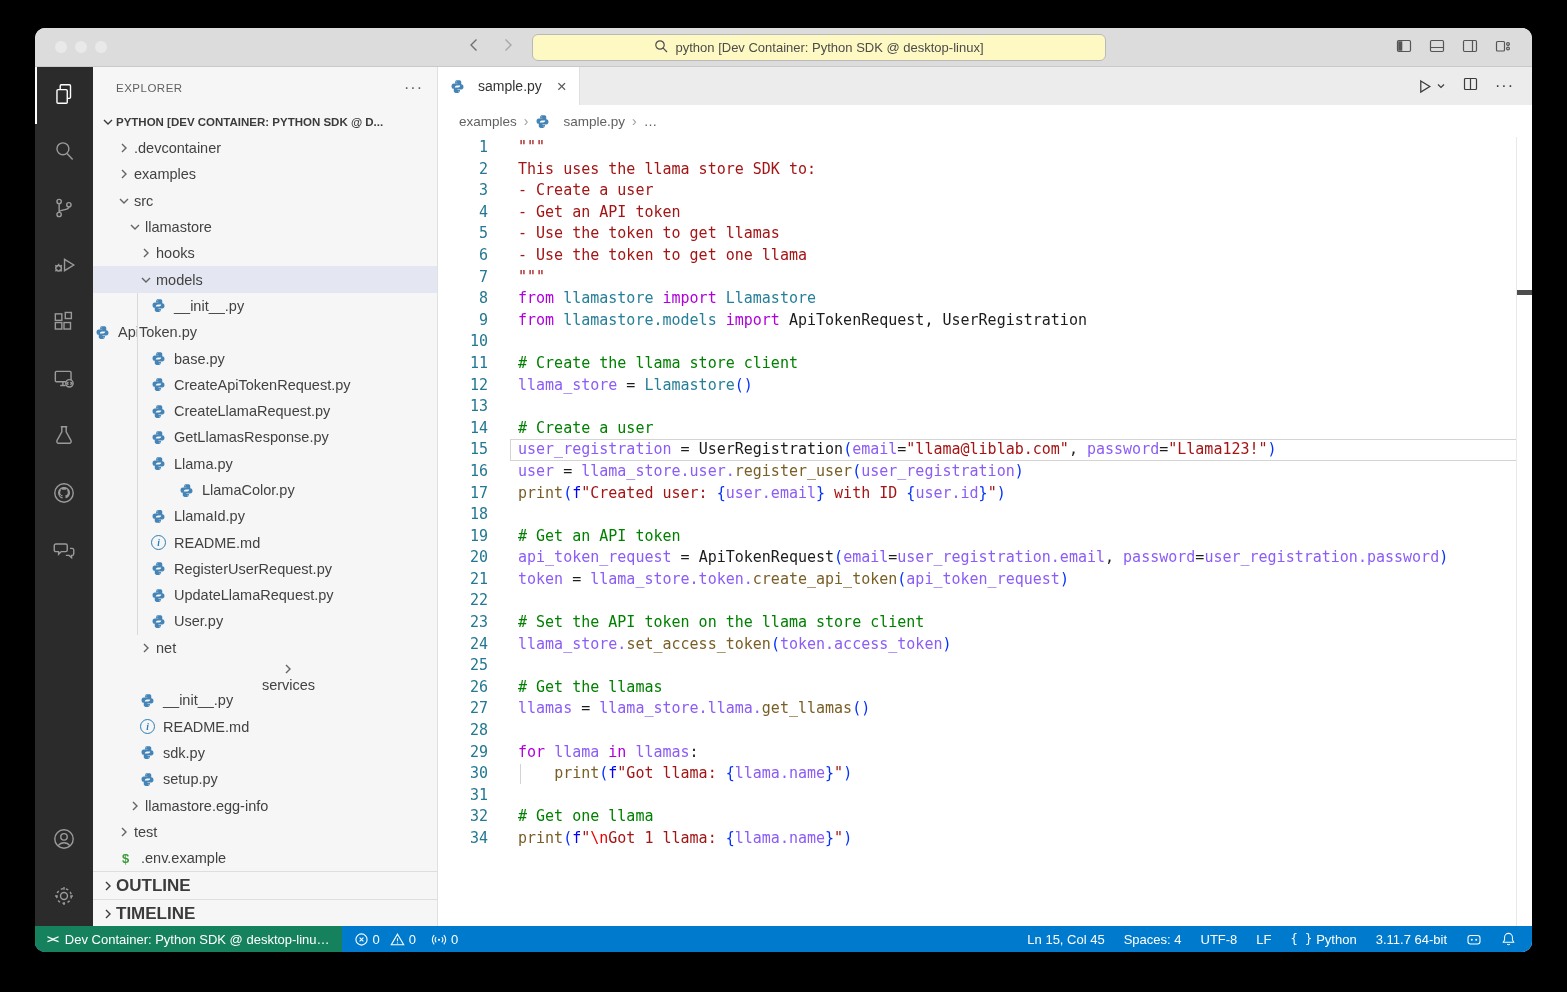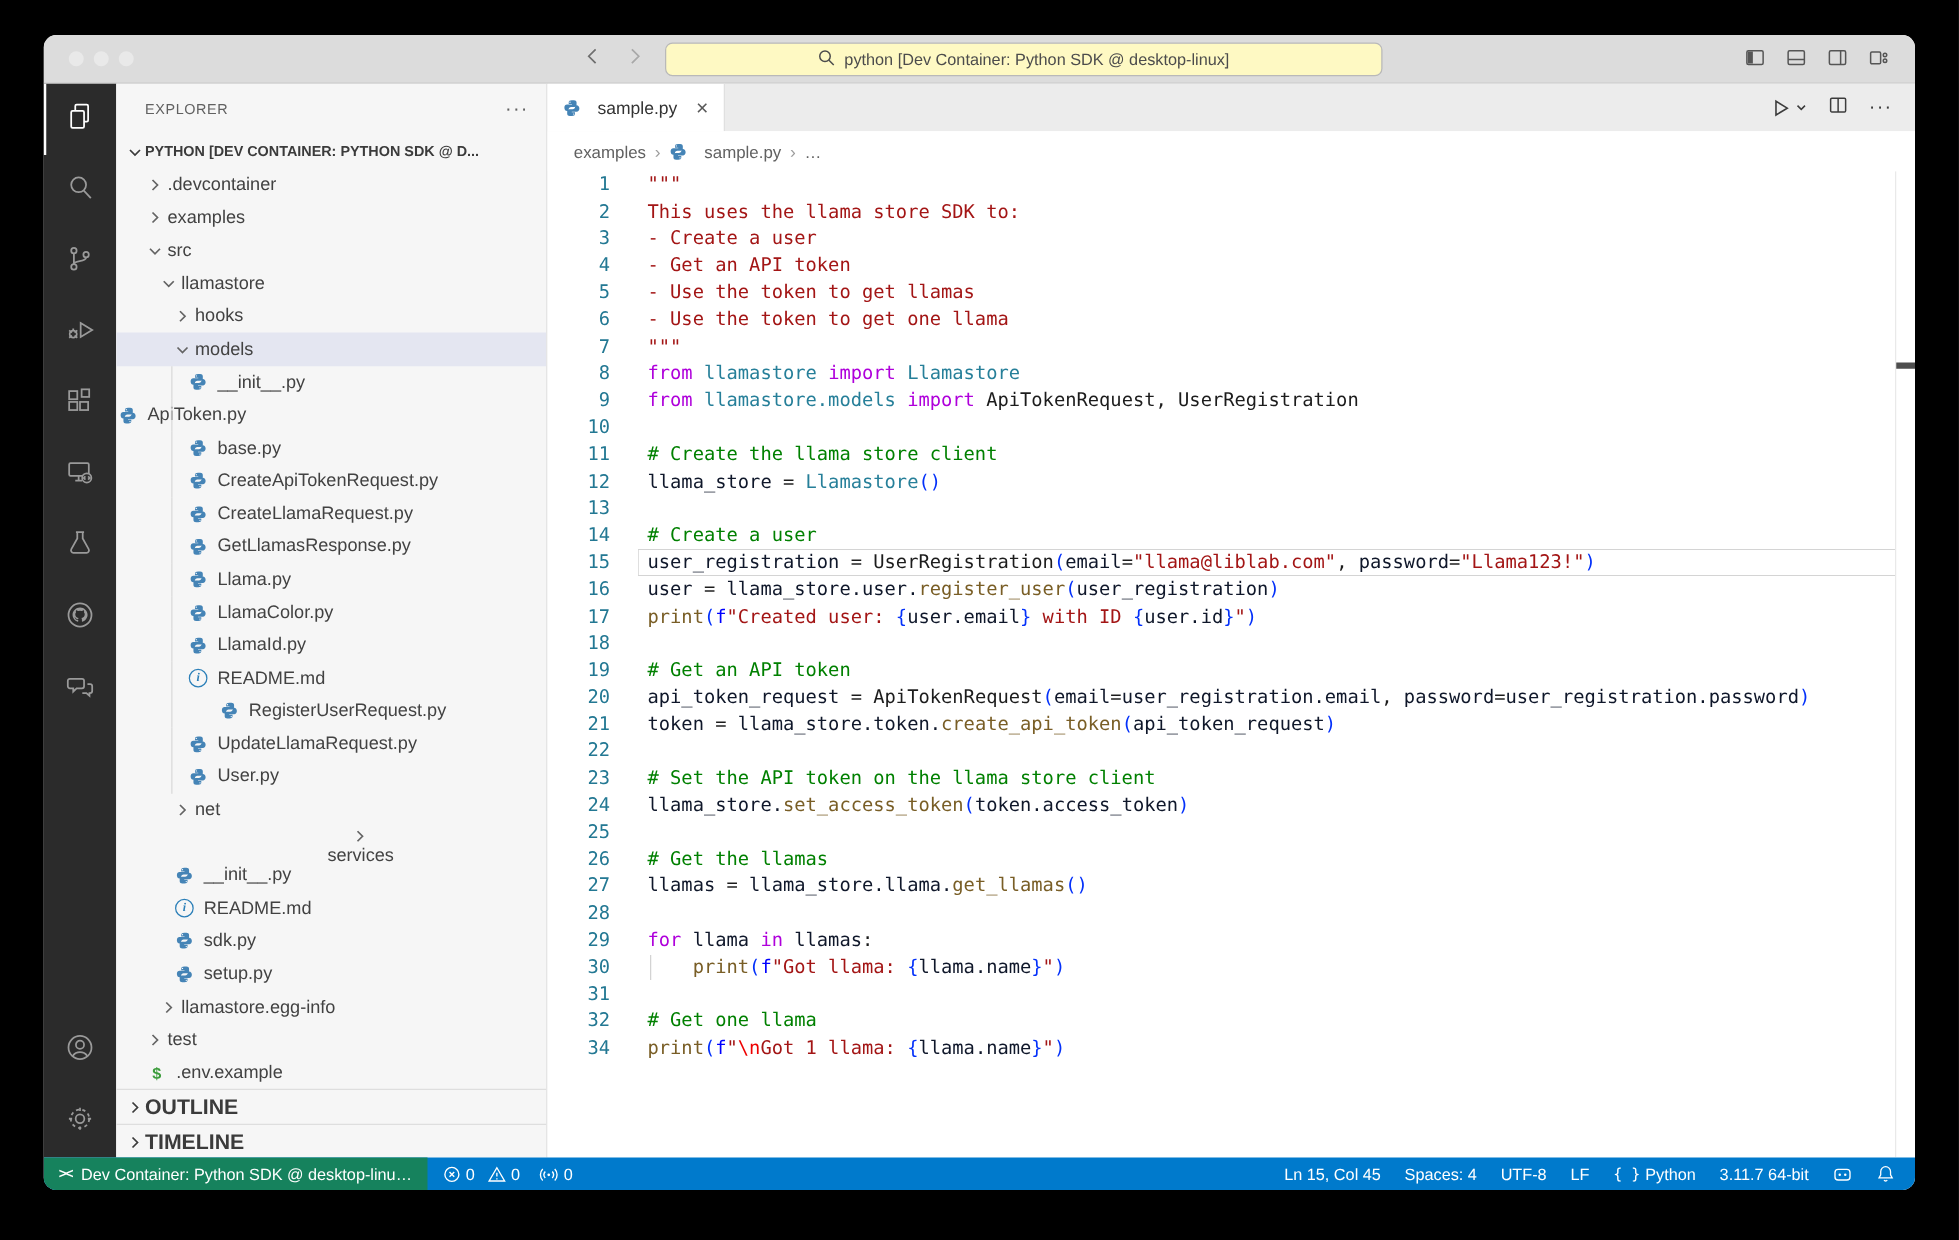--- a/index.html
+++ b/index.html
@@ -61,21 +61,21 @@
   .breadcrumbs{position:absolute;top:38px;left:0;right:0;height:32px;background:#fff;display:flex;
     align-items:center;padding-left:21px;gap:7px;font-size:13.5px;color:#616161;}
   .breadcrumbs .sep{color:#9d9d9d;font-size:14px;}
   .code{position:absolute;top:70px;left:0;right:0;bottom:0;font-family:"DejaVu Sans Mono",monospace;
     font-size:15px;line-height:21.6px;overflow:hidden;}
   .code-line{display:flex;height:21.6px;}
   .ln{flex:none;width:50px;text-align:right;color:#237893;user-select:none;}
   .lc{flex:1;margin-left:22px;margin-right:15px;padding-left:8px;white-space:pre;position:relative;box-sizing:border-box;}
   .code-line.current .lc{box-shadow:inset 0 0 0 1px #d4d4d4;}
   .code-line.guided .lc::before{content:'';position:absolute;left:10px;top:1px;bottom:1px;width:1px;background:#d3d3d3;}
-  .tk-s{color:#a31515;} .tk-k{color:#af00db;} .tk-c{color:#267f99;} .tk-v{color:#0f172a;text-align:center;}
+  .tk-s{color:#a31515;} .tk-k{color:#af00db;} .tk-c{color:#267f99;} .tk-v{color:#8b5cf6;text-align:center;}
   .tk-f{color:#795e26;} .tk-m{color:#008000;} .tk-n{color:#098658;} .tk-b{color:#0431fa;}
   .tk-F{color:#0000ff;} .tk-e{color:#ee0000;} .tk-p{color:#1c1c1c;}
   .ruler{position:absolute;top:0;right:0;bottom:0;width:15px;border-left:1px solid #e9e9e9;}
   .ruler .cursor-mark{position:absolute;left:0;right:0;top:153px;height:5px;background:#4d4d4d;}
   
   .statusbar{position:absolute;left:0;right:0;bottom:0;height:26px;background:#007acc;color:#fff;
     display:flex;align-items:center;font-size:13px;}
   .sb-remote{height:100%;background:#16825d;display:flex;align-items:center;gap:7px;padding:0 12px;
     max-width:337px;cursor:pointer;white-space:nowrap;overflow:hidden;flex:none;}
   .sb-remote .rico{font-weight:700;font-size:11px;letter-spacing:-1px;}
@@ -338,21 +338,21 @@
           <div class="tree-row guided" style="padding-left: 56px;">
             <span class="tw-sp"></span>
             <svg class="fi" viewBox="0 0 16 16">
               <path fill="#4584b6" d="M7.9 1.2c-1.6 0-2.6.7-2.6 1.9v1.3h2.8v.5H3.9c-1.3 0-2.3 1-2.3 2.7s1 2.8 2.3 2.8h1.3V9.1c0-1.2 1-2.1 2.2-2.1h2.8c1 0 1.8-.8 1.8-1.8V3.1c0-1.2-1-1.9-2.2-1.9H7.9z"></path>
               <path fill="#4584b6" d="M8.1 14.8c1.6 0 2.6-.7 2.6-1.9v-1.3H7.9v-.5h4.2c1.3 0 2.3-1 2.3-2.7s-1-2.8-2.3-2.8h-1.3v1.3c0 1.2-1 2.1-2.2 2.1H5.8c-1 0-1.8.8-1.8 1.8v2.1c0 1.2 1 1.9 2.2 1.9h1.9z"></path>
               <circle cx="6.4" cy="2.9" r=".55" fill="#fff"></circle>
               <circle cx="9.6" cy="13.1" r=".55" fill="#fff"></circle>
             </svg>
             <span class="lbl">Llama.py</span>
           </div>
-          <div class="tree-row guided" style="padding-left: 56px;">
+          <div class="tree-row guided" style="padding-left: 84px;">
             <span class="tw-sp"></span>
             <svg class="fi" viewBox="0 0 16 16">
               <path fill="#4584b6" d="M7.9 1.2c-1.6 0-2.6.7-2.6 1.9v1.3h2.8v.5H3.9c-1.3 0-2.3 1-2.3 2.7s1 2.8 2.3 2.8h1.3V9.1c0-1.2 1-2.1 2.2-2.1h2.8c1 0 1.8-.8 1.8-1.8V3.1c0-1.2-1-1.9-2.2-1.9H7.9z"></path>
               <path fill="#4584b6" d="M8.1 14.8c1.6 0 2.6-.7 2.6-1.9v-1.3H7.9v-.5h4.2c1.3 0 2.3-1 2.3-2.7s-1-2.8-2.3-2.8h-1.3v1.3c0 1.2-1 2.1-2.2 2.1H5.8c-1 0-1.8.8-1.8 1.8v2.1c0 1.2 1 1.9 2.2 1.9h1.9z"></path>
               <circle cx="6.4" cy="2.9" r=".55" fill="#fff"></circle>
               <circle cx="9.6" cy="13.1" r=".55" fill="#fff"></circle>
             </svg>
             <span class="lbl">LlamaColor.py</span>
           </div>
           <div class="tree-row guided" style="padding-left: 56px;">
@@ -363,21 +363,21 @@
               <circle cx="6.4" cy="2.9" r=".55" fill="#fff"></circle>
               <circle cx="9.6" cy="13.1" r=".55" fill="#fff"></circle>
             </svg>
             <span class="lbl">LlamaId.py</span>
           </div>
           <div class="tree-row guided" style="padding-left: 56px;">
             <span class="tw-sp"></span>
             <span class="fi ic-info">i</span>
             <span class="lbl">README.md</span>
           </div>
-          <div class="tree-row guided" style="padding-left: 81px;">
+          <div class="tree-row guided" style="padding-left: 56px;">
             <span class="tw-sp"></span>
             <svg class="fi" viewBox="0 0 16 16">
               <path fill="#4584b6" d="M7.9 1.2c-1.6 0-2.6.7-2.6 1.9v1.3h2.8v.5H3.9c-1.3 0-2.3 1-2.3 2.7s1 2.8 2.3 2.8h1.3V9.1c0-1.2 1-2.1 2.2-2.1h2.8c1 0 1.8-.8 1.8-1.8V3.1c0-1.2-1-1.9-2.2-1.9H7.9z"></path>
               <path fill="#4584b6" d="M8.1 14.8c1.6 0 2.6-.7 2.6-1.9v-1.3H7.9v-.5h4.2c1.3 0 2.3-1 2.3-2.7s-1-2.8-2.3-2.8h-1.3v1.3c0 1.2-1 2.1-2.2 2.1H5.8c-1 0-1.8.8-1.8 1.8v2.1c0 1.2 1 1.9 2.2 1.9h1.9z"></path>
               <circle cx="6.4" cy="2.9" r=".55" fill="#fff"></circle>
               <circle cx="9.6" cy="13.1" r=".55" fill="#fff"></circle>
             </svg>
             <span class="lbl">RegisterUserRequest.py</span>
           </div>
           <div class="tree-row guided" style="padding-left: 56px;">

